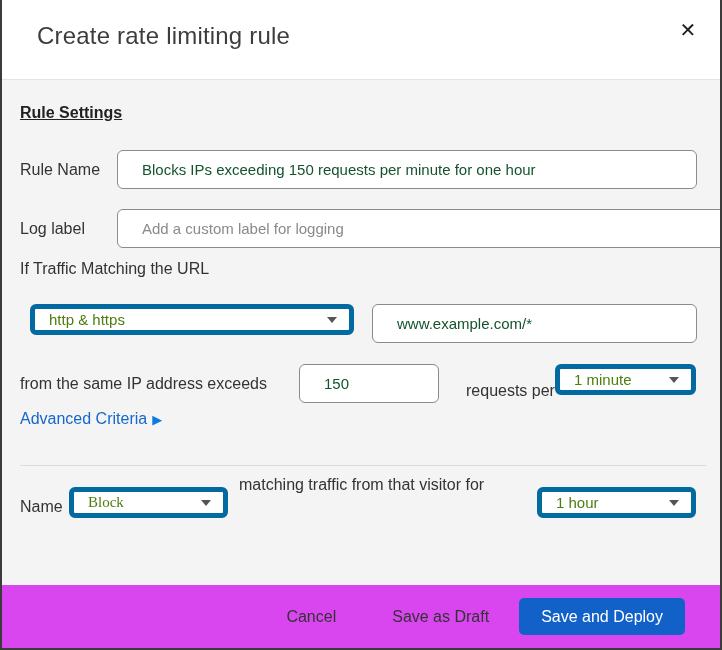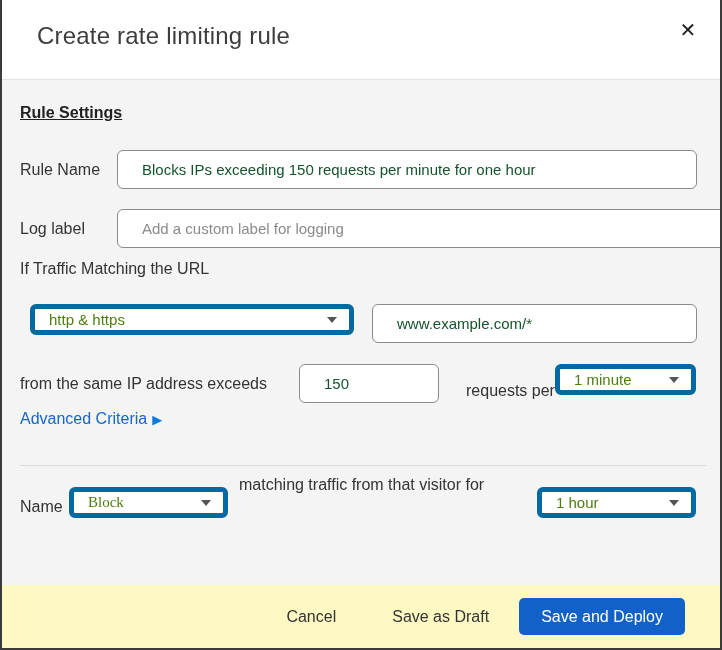--- a/index.html
+++ b/index.html
@@ -116,21 +116,21 @@
     width: 686px; height: 1px; background: #dcdcdc;
   }
 
   .lbl-then    { left: 18px; top: 487px; }
   .sel-action  { left: 67px; top: 487px; width: 159px; font-family: Liberation Serif, serif; }
   .txt-then-mid{ left: 237px; top: 465px; }
   .sel-duration{ left: 535px; top: 487px; width: 159px; }
 
   .footer {
     position: absolute; left: 0; right: 0; bottom: 0; top: 585px;
-    background: #fef9c3;
+    background: #d946ef;
     display: flex; align-items: center; justify-content: flex-end;
     padding-right: 35px;
   }
   .text-btn {
     background: transparent; border: none;
     font-size: 16px; color: #333;
     font-family: "Liberation Sans", sans-serif;
     cursor: pointer; padding: 0;
   }
   .btn-cancel { margin-right: 56px; }

